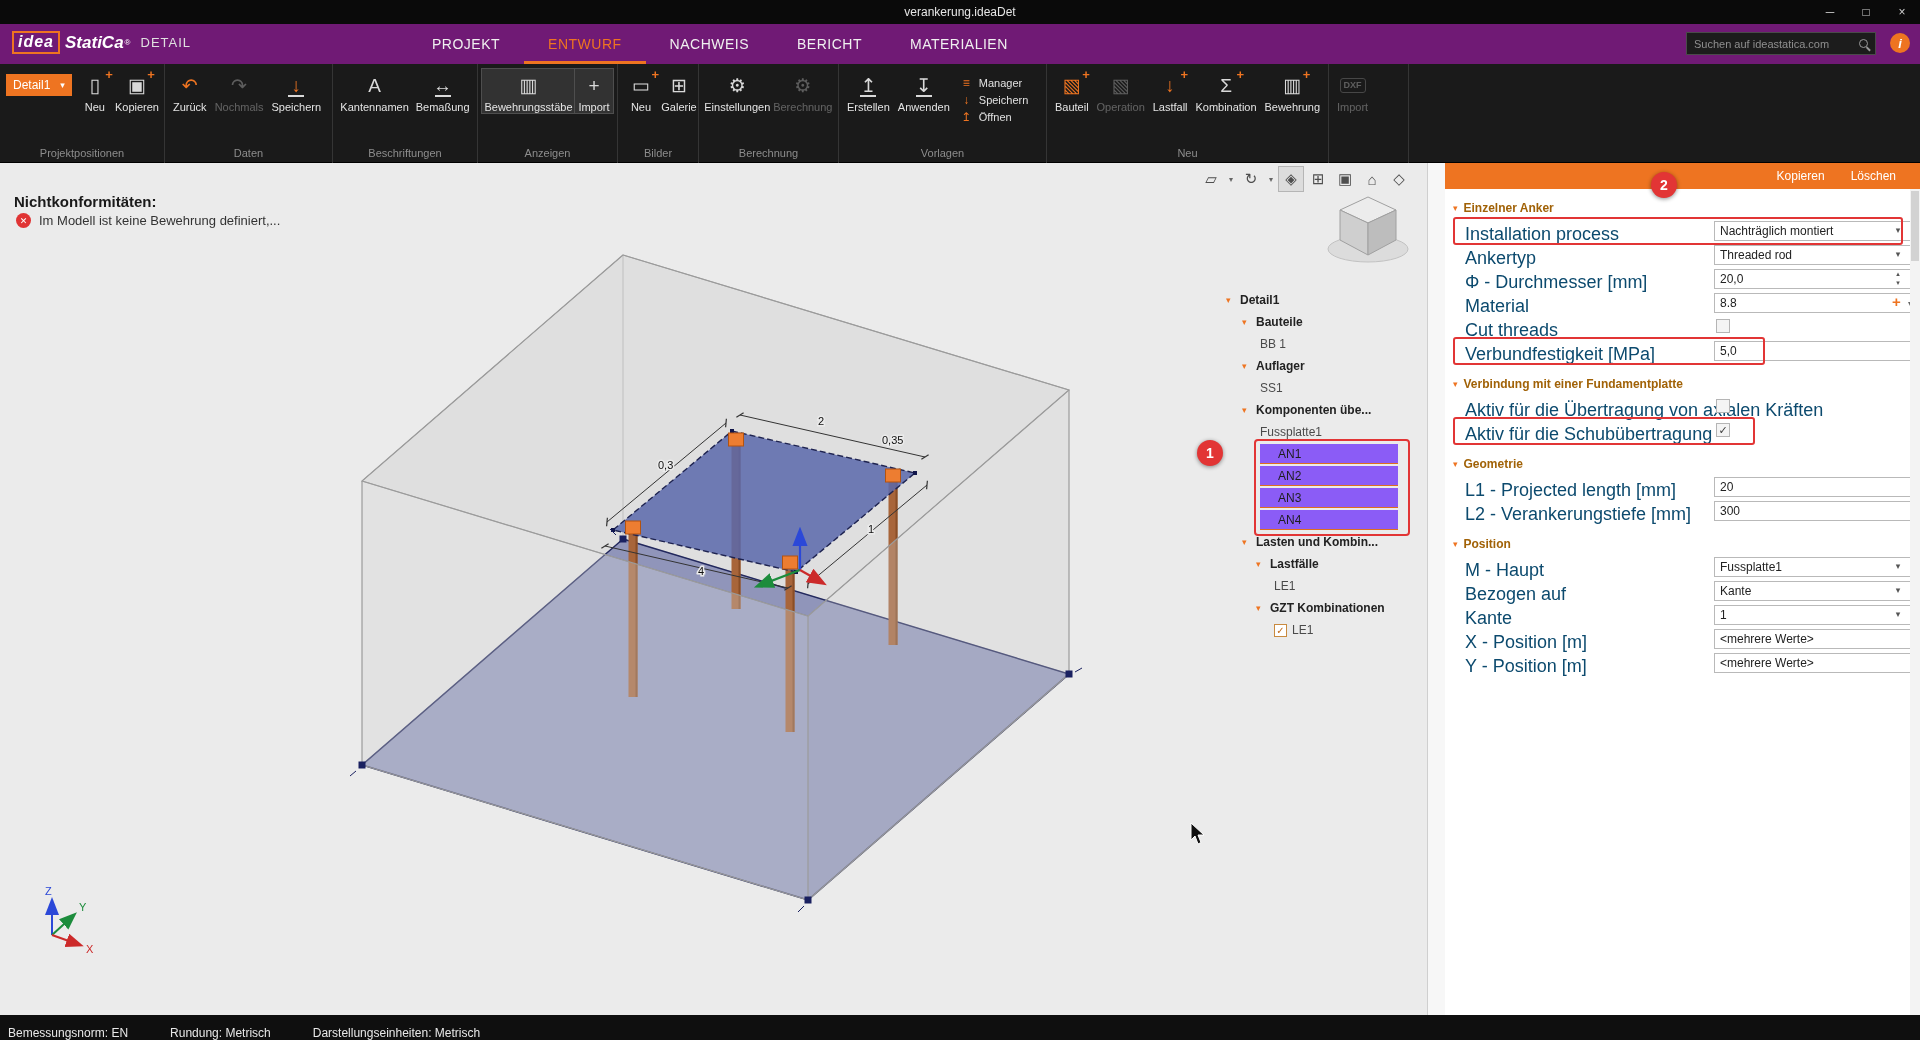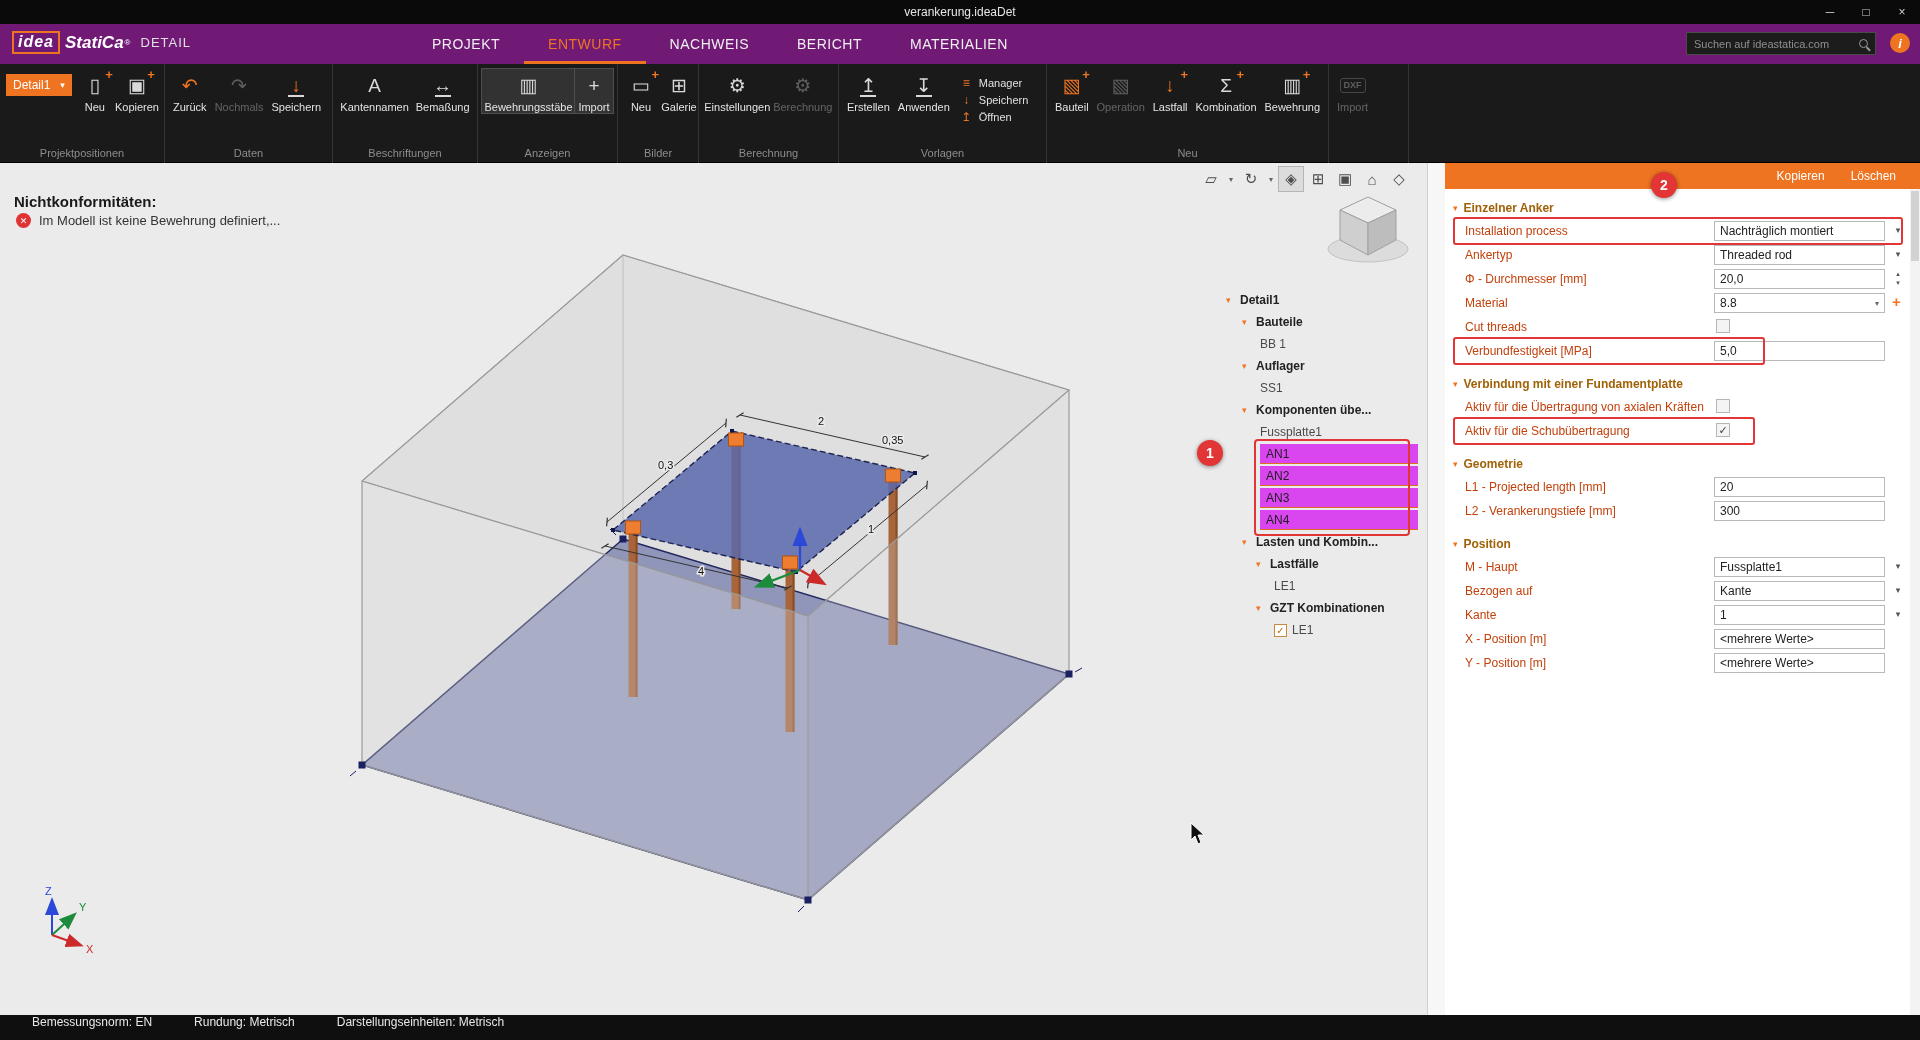--- a/index.html
+++ b/index.html
@@ -66,49 +66,49 @@
   .vt-btn { width:24px; height:24px; display:flex; align-items:center; justify-content:center; font-size:15px; color:#4e4e4e; cursor:default; }
   .vt-chev { font-size:8px; color:#666; width:10px; text-align:center; }
   .vt-btn.active { background:#dcdcdc; outline:1px solid #b5b5b5; }
 
   
   .tree { position:absolute; left:1226px; top:126px; width:200px; }
   .trow { height:22px; display:flex; align-items:center; font-size:12px; color:#4a4a4a; cursor:default; }
   .tchev { color:#ee7421; font-size:9px; width:14px; flex:none; }
   .tlabel { white-space:nowrap; }
   .tbold { font-weight:bold; color:#222; }
-  .tsel { background:#d946ef; color:#1e1e1e; display:block; width:158px; height:20px; line-height:20px; padding:0 6px; border-bottom:1px solid #de6e1f; }
+  .tsel { background:#8b5cf6; color:#1e1e1e; display:block; width:138px; height:20px; line-height:20px; padding:0 18px; border-bottom:1px solid #de6e1f; }
   .tcheckbox { width:13px; height:13px; border:1px solid #c98a3f; background:#fff; color:#c06a1a; font-size:10px; line-height:11px; text-align:center; margin-right:5px; flex:none; }
 
   .badge { position:absolute; width:26px; height:26px; border-radius:50%; background:#e23535; color:#fff; font-size:14px; font-weight:bold; display:flex; align-items:center; justify-content:center; box-shadow:0 1px 4px rgba(0,0,0,.45); z-index:9; }
   .sel-rect { position:absolute; border:2px solid #e23535; border-radius:4px; z-index:8; pointer-events:none; }
 
   
   .panel { position:absolute; left:1445px; top:0; width:475px; height:852px; background:#fff; }
   .panel-header { position:absolute; top:0; left:0; width:475px; height:26px; background:#ee7421; display:flex; align-items:center; justify-content:flex-end; gap:26px; padding-right:24px; }
   .ph-btn { color:#fff; font-size:12px; cursor:default; }
   .panel-body { position:absolute; top:26px; left:0; width:465px; }
   .psec { height:22px; margin-top:10px; display:flex; align-items:center; gap:6px; padding-left:8px; }
   .psec:first-child { margin-top:8px; }
   .psec .schev { color:#ee7421; font-size:9px; }
   .ptitle { font-weight:bold; font-size:12px; color:#a16207; }
   .prow { position:relative; height:24px; }
-  .plabel { position:absolute; left:20px; top:5px; font-size:12px; color:#c2410c; white-space:nowrap;text-align:center; }
-  .pbox { position:absolute; left:269px; top:2px; width:171px; height:20px; border:1px solid #b9b9b9; background:#fff; font-size:12px; color:#222; padding:0 5px; display:flex; align-items:center; }
+  .plabel { position:absolute; left:20px; top:5px; font-size:18px; color:#0c4a6e; white-space:nowrap;text-align:center; }
+  .pbox { position:absolute; left:269px; top:2px; width:204px; height:20px; border:1px solid #b9b9b9; background:#fff; font-size:12px; color:#222; padding:0 5px; display:flex; align-items:center; }
   .pbox .inchev { margin-left:auto; font-size:8px; color:#666; }
   .pext { position:absolute; left:445px; top:6px; font-size:9px; color:#555; width:16px; text-align:center; }
   .pspin { position:absolute; left:445px; top:2px; width:16px; display:flex; flex-direction:column; align-items:center; font-size:7px; color:#555; line-height:9px; }
   .pplus { position:absolute; left:447px; top:2px; color:#ee7421; font-weight:bold; font-size:15px; }
   .pcheck { position:absolute; left:271px; top:4px; width:14px; height:14px; border:1px solid #b5b5b5; background:#f4f4f4; font-size:11px; line-height:12px; text-align:center; color:#3a3a3a; }
   .hl-rect { position:absolute; border:2px solid #e23535; border-radius:3px; pointer-events:none; z-index:5; }
   .pscroll { position:absolute; right:0; top:26px; width:10px; height:826px; background:#f3f3f3; }
   .pscroll .thumb { position:absolute; top:2px; left:1px; width:8px; height:70px; background:#d2d2d2; }
 
   
-  .statusbar { position:absolute; top:1015px; left:0; width:1920px; height:25px; background:#0f0f0f; display:flex; align-items:flex-start; gap:42px; padding-left:32px; }
+  .statusbar { position:absolute; top:1015px; left:0; width:1920px; height:25px; background:#0f0f0f; display:flex; align-items:flex-end; gap:42px; padding-left:8px; }
   .status-item { color:#e8e8e8; font-size:12px; white-space:nowrap; }
 </style>
 </head>
 <body>
 
 <div class="app">
 
   <div class="titlebar">
     <span class="title">verankerung.ideaDet</span>
     <div class="win-controls">

